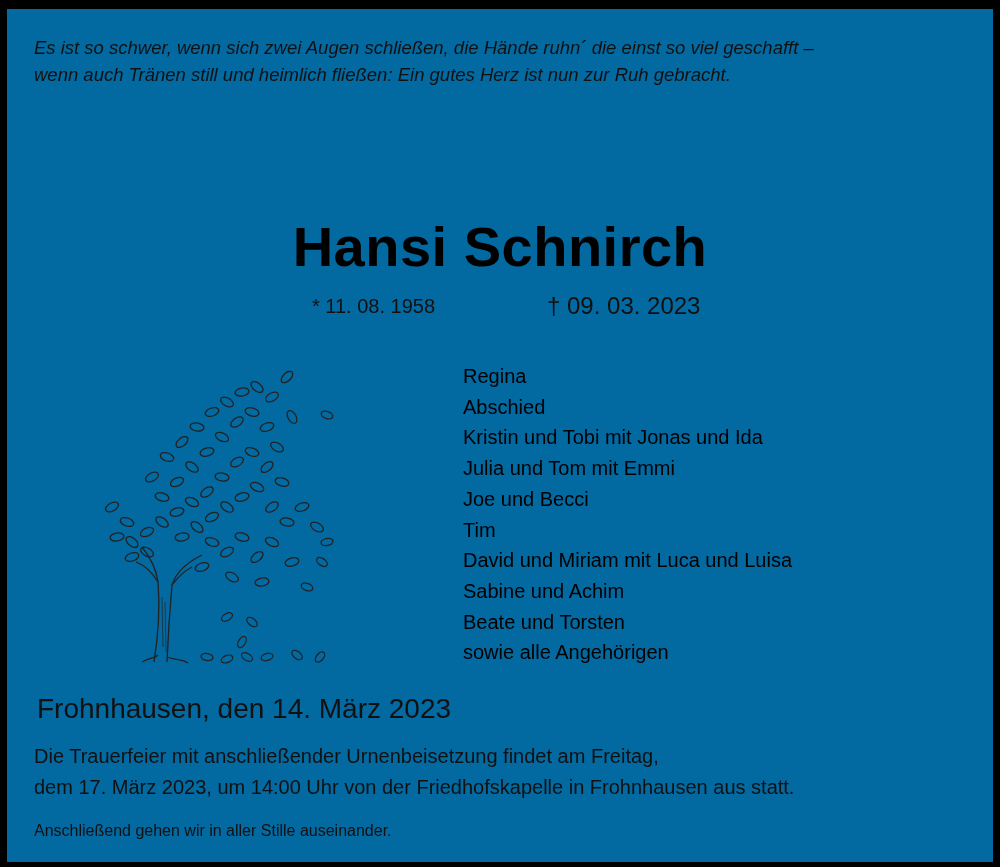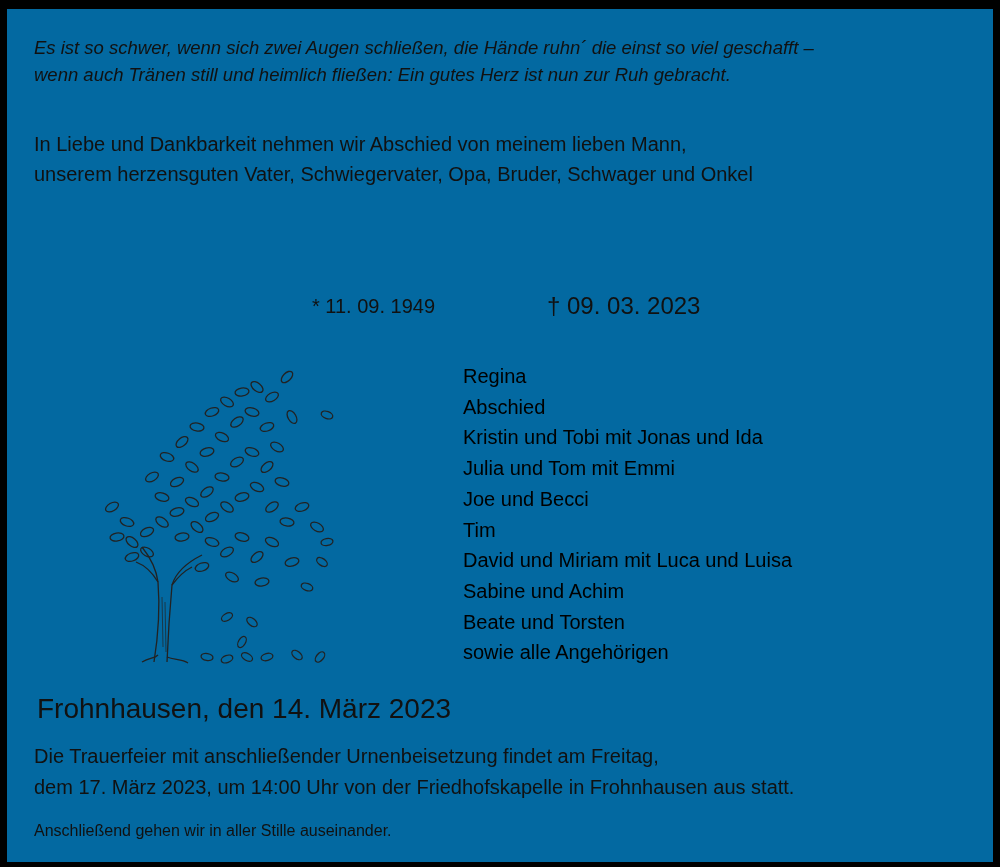--- a/index.html
+++ b/index.html
@@ -25,27 +25,24 @@
 </head>
 <body>
 
 <div class="frame">
 
   <div class="abs motto">
     <div>Es ist so schwer, wenn sich zwei Augen schließen, die Hände ruhn´ die einst so viel geschafft –</div>
     <div>wenn auch Tränen still und heimlich fließen: Ein gutes Herz ist nun zur Ruh gebracht.</div>
   </div>
 
-  <div class="abs intro">
-    <div>In Liebe und Dankbarkeit nehmen wir Abschied von meinem lieben Mann,</div>
-    <div>unserem herzensguten Vater, Schwiegervater, Opa, Bruder, Schwager und Onkel</div>
-  </div>
 
+  <div class="abs name">Hansi Schnirch</div>
 
-  <div class="abs born">* 11. 09. 1949</div>
+  <div class="abs born">* 11. 08. 1958</div>
   <div class="abs died">† 09. 03. 2023</div>
 
   <div class="abs tree">
     <svg width="260" height="310" viewBox="0 0 260 310" xmlns="http://www.w3.org/2000/svg">
       <g fill="none" stroke="#222" stroke-width="1.3">
 
         <path d="M62 305 C66 280 68 250 66 225 C64 210 58 200 50 190"></path>
         <path d="M75 305 C76 280 78 250 80 228 C84 215 96 205 110 198"></path>
         <path d="M66 225 C60 215 52 208 44 205"></path>
         <path d="M80 228 C86 220 92 214 100 210"></path>

